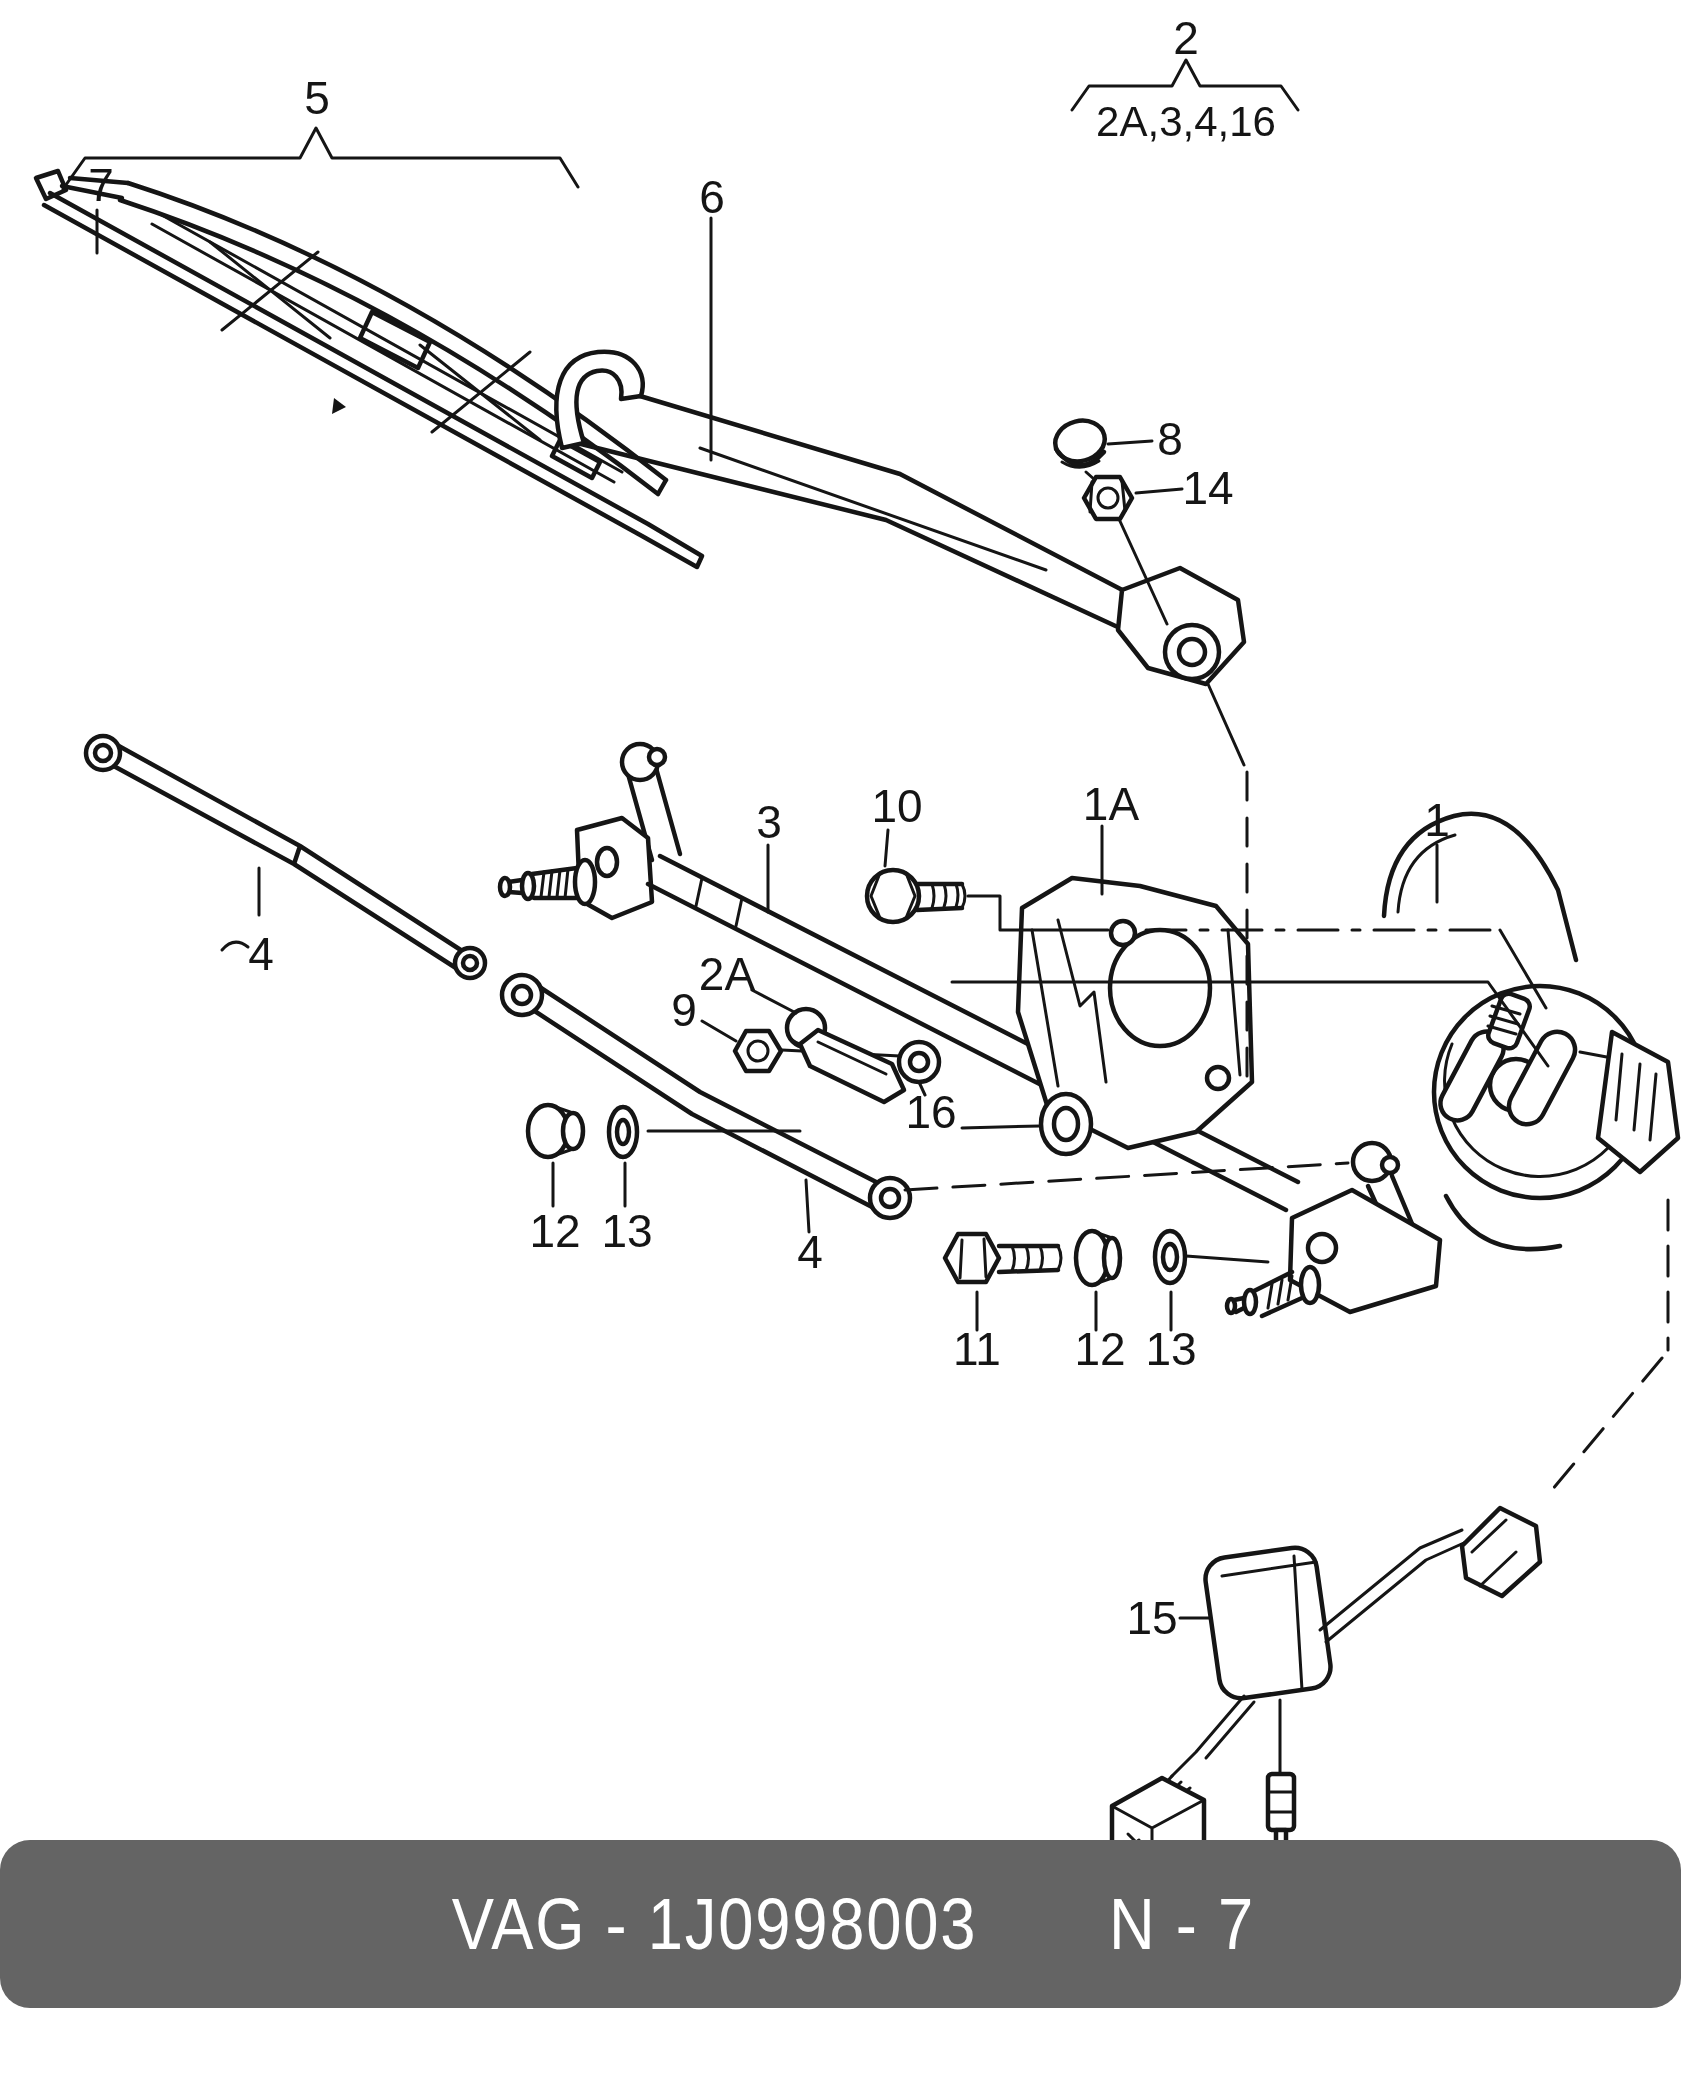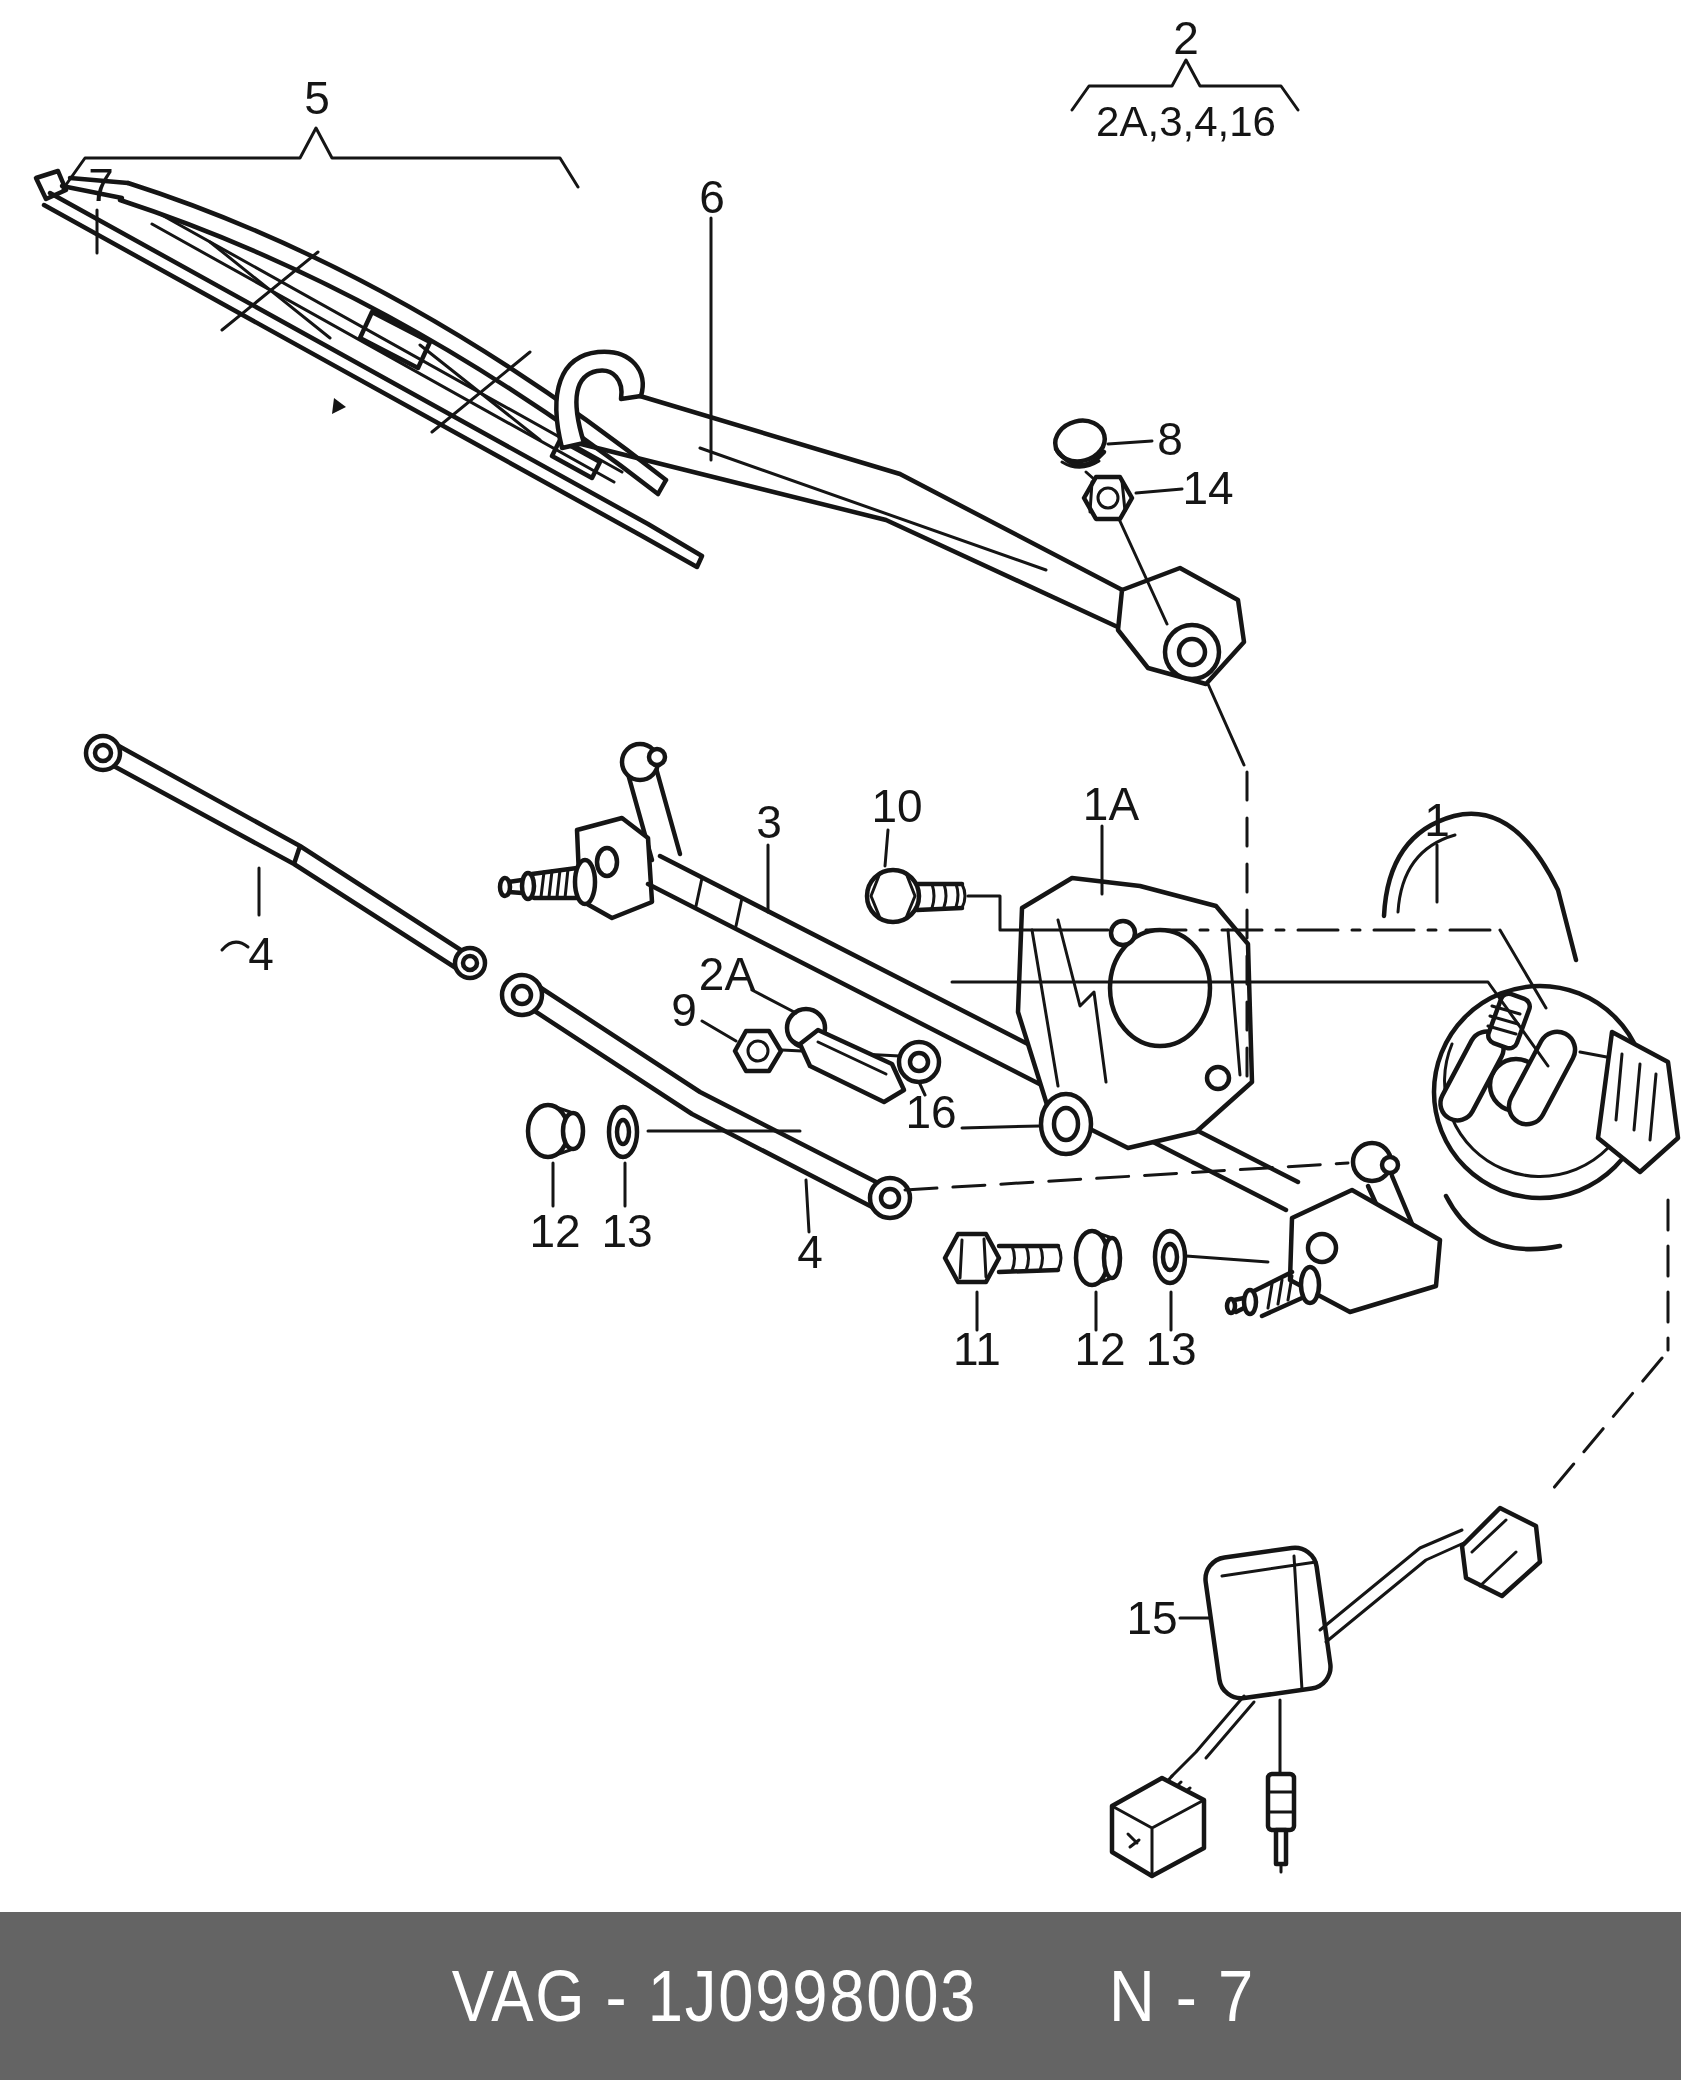--- a/index.html
+++ b/index.html
@@ -13,22 +13,22 @@
   }
   svg .thin{stroke-width:3;}
   svg .wfill{fill:#ffffff;}
   svg .solidfill{fill:#151515;stroke:none;}
   svg text{
     fill:#151515;stroke:none;font-family:"Liberation Sans",sans-serif;
     font-size:46px;text-anchor:middle;
   }
   svg text.small{font-size:42px;}
   .footer-bar{
-    position:absolute;left:0;top:1912px;width:1681px;height:168px;
-    display:flex;align-items:center;justify-content:center;gap:85px;
+    position:absolute;left:0;top:1840px;width:1681px;height:168px;
+    display:flex;align-items:center;justify-content:center;gap:85px;border-radius:30px;
   }
   .footer-bar span{
     color:#fff;font-size:72px;font-weight:400;letter-spacing:2px;
     transform:scaleX(0.88);white-space:nowrap;
   }
 </style>
 </head>
 <body>
 
 <div class="stage">

